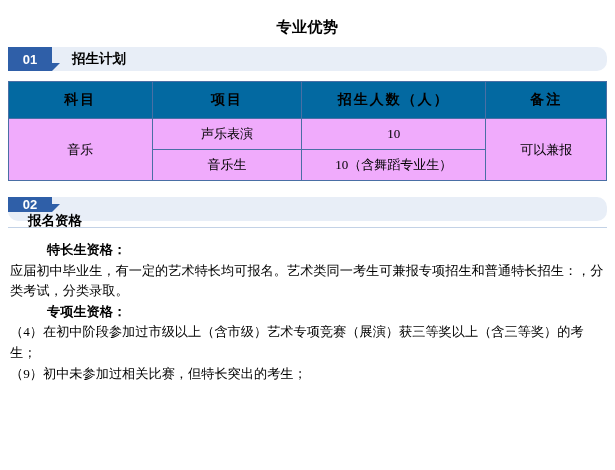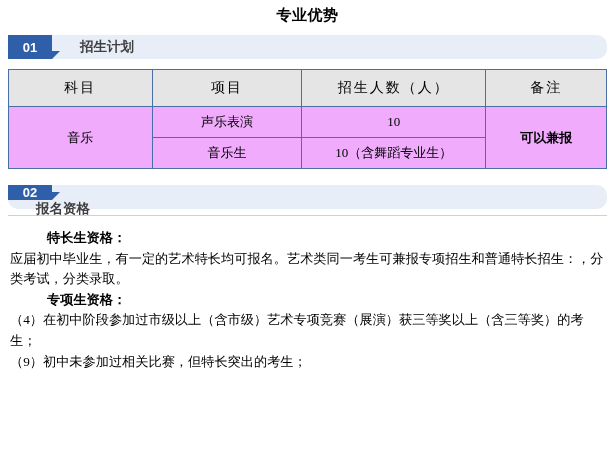--- a/index.html
+++ b/index.html
@@ -17,21 +17,21 @@
   .page {
     position: relative;
     width: 615px;
     height: 470px;
     box-sizing: border-box;
   }
   .doc-title {
     text-align: center;
     font-size: 15px;
     font-weight: bold;
-    margin: 6px 0 2px 0;
+    margin: 18px 0 2px 0;
     letter-spacing: 0.5px;
   }
   .intro {
     font-size: 13.5px;
     line-height: 1.62;
     margin: 2px 14px 0 14px;
     text-indent: 2em;
     text-align: justify;
   }
 
@@ -63,58 +63,58 @@
     right: -8px;
     bottom: -0px;
     width: 0;
     height: 0;
     border-left: 8px solid #2f5fa8;
     border-bottom: 8px solid transparent;
   }
   .section-label {
     display: flex;
     align-items: center;
-    padding-left: 28px;
+    padding-left: 20px;
     font-size: 13.5px;
     font-weight: bold;
-    color: #404040;
+    color: #000000;
   }
 
   
   .tbl-wrap {
     margin: 10px 8px 0 8px;
   }
   table.plan {
     width: 100%;
     border-collapse: collapse;
     table-layout: fixed;
     font-size: 13px;
   }
   table.plan th, table.plan td {
     border: 1px solid #4a6fa5;
     text-align: center;
     padding: 4px 2px;
   }
   table.plan thead th {
-    background: #e5e5e5;
-    font-weight: normal;
+    background: #0369a1;
+    font-weight: bold;
     font-size: 14px;
     height: 28px;
     letter-spacing: 2px;
     margin-top: 40px;
   }
   table.plan tbody td {
     background: #f0abfc;
     height: 22px;
     font-size: 13px;
   }
   .col-a { width: 24%; }
   .col-b { width: 25%; }
   .col-c { width: 31%; }
-  .col-d { width: 20%; font-weight: bold; }
+  .col-d { width: 20%; }
 
   
   .body-block {
     margin: 12px 10px 0 10px;
     font-size: 13.2px;
     line-height: 1.56;
   }
   .bold-line {
     font-weight: bold;
     padding-left: 37px;

